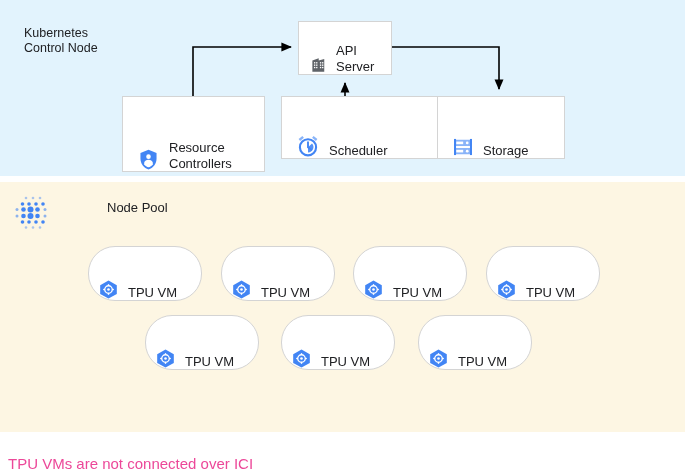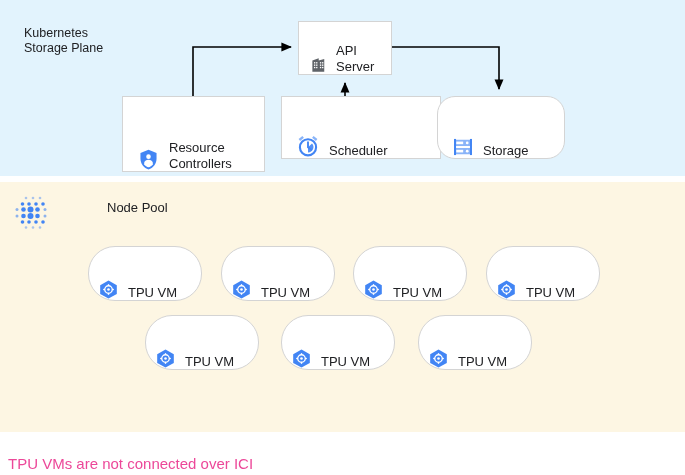--- a/index.html
+++ b/index.html
@@ -87,21 +87,21 @@
   }
   .box-icon {
     flex: 0 0 auto;
     display: block;
   }
 
   
   #api-server-box   { left: 298px; top: 21px;  width: 94px;  height: 54px; padding-left: 11px; gap: 7px; }
   #resource-controllers-box { left: 122px; top: 96px; width: 143px; height: 76px; }
   #scheduler-box    { left: 281px; top: 96px;  width: 160px; height: 63px; }
-  #storage-box      { left: 437px; top: 96px;  width: 128px; height: 63px; border-radius: 18px; }
+  #storage-box      { left: 437px; top: 96px;  width: 128px; height: 63px; }
 
   
   .tpu-box {
     width: 114px;
     height: 55px;
     padding-left: 9px;
     border-radius: 27px;
   }
 
   
@@ -123,21 +123,21 @@
   }
 </style>
 </head>
 <body>
 
 <div class="canvas">
 
   <div class="panel" id="control-plane-panel"></div>
 
   <div class="panel-title" id="control-plane-title">Kubernetes
-Storage Plane</div>
+Control Node</div>
 
   <div class="box" id="api-server-box">
     <svg class="box-icon" width="19" height="19" viewBox="0 0 24 24">
       <path d="M3 21V7l8-3v3l7-2v16H3z" fill="#5f6368"></path>
       <rect x="5" y="9" width="1.7" height="1.7" fill="#ffffff"></rect>
       <rect x="7.7" y="9" width="1.7" height="1.7" fill="#ffffff"></rect>
       <rect x="5" y="12" width="1.7" height="1.7" fill="#ffffff"></rect>
       <rect x="7.7" y="12" width="1.7" height="1.7" fill="#ffffff"></rect>
       <rect x="5" y="15" width="1.7" height="1.7" fill="#ffffff"></rect>
       <rect x="7.7" y="15" width="1.7" height="1.7" fill="#ffffff"></rect>

